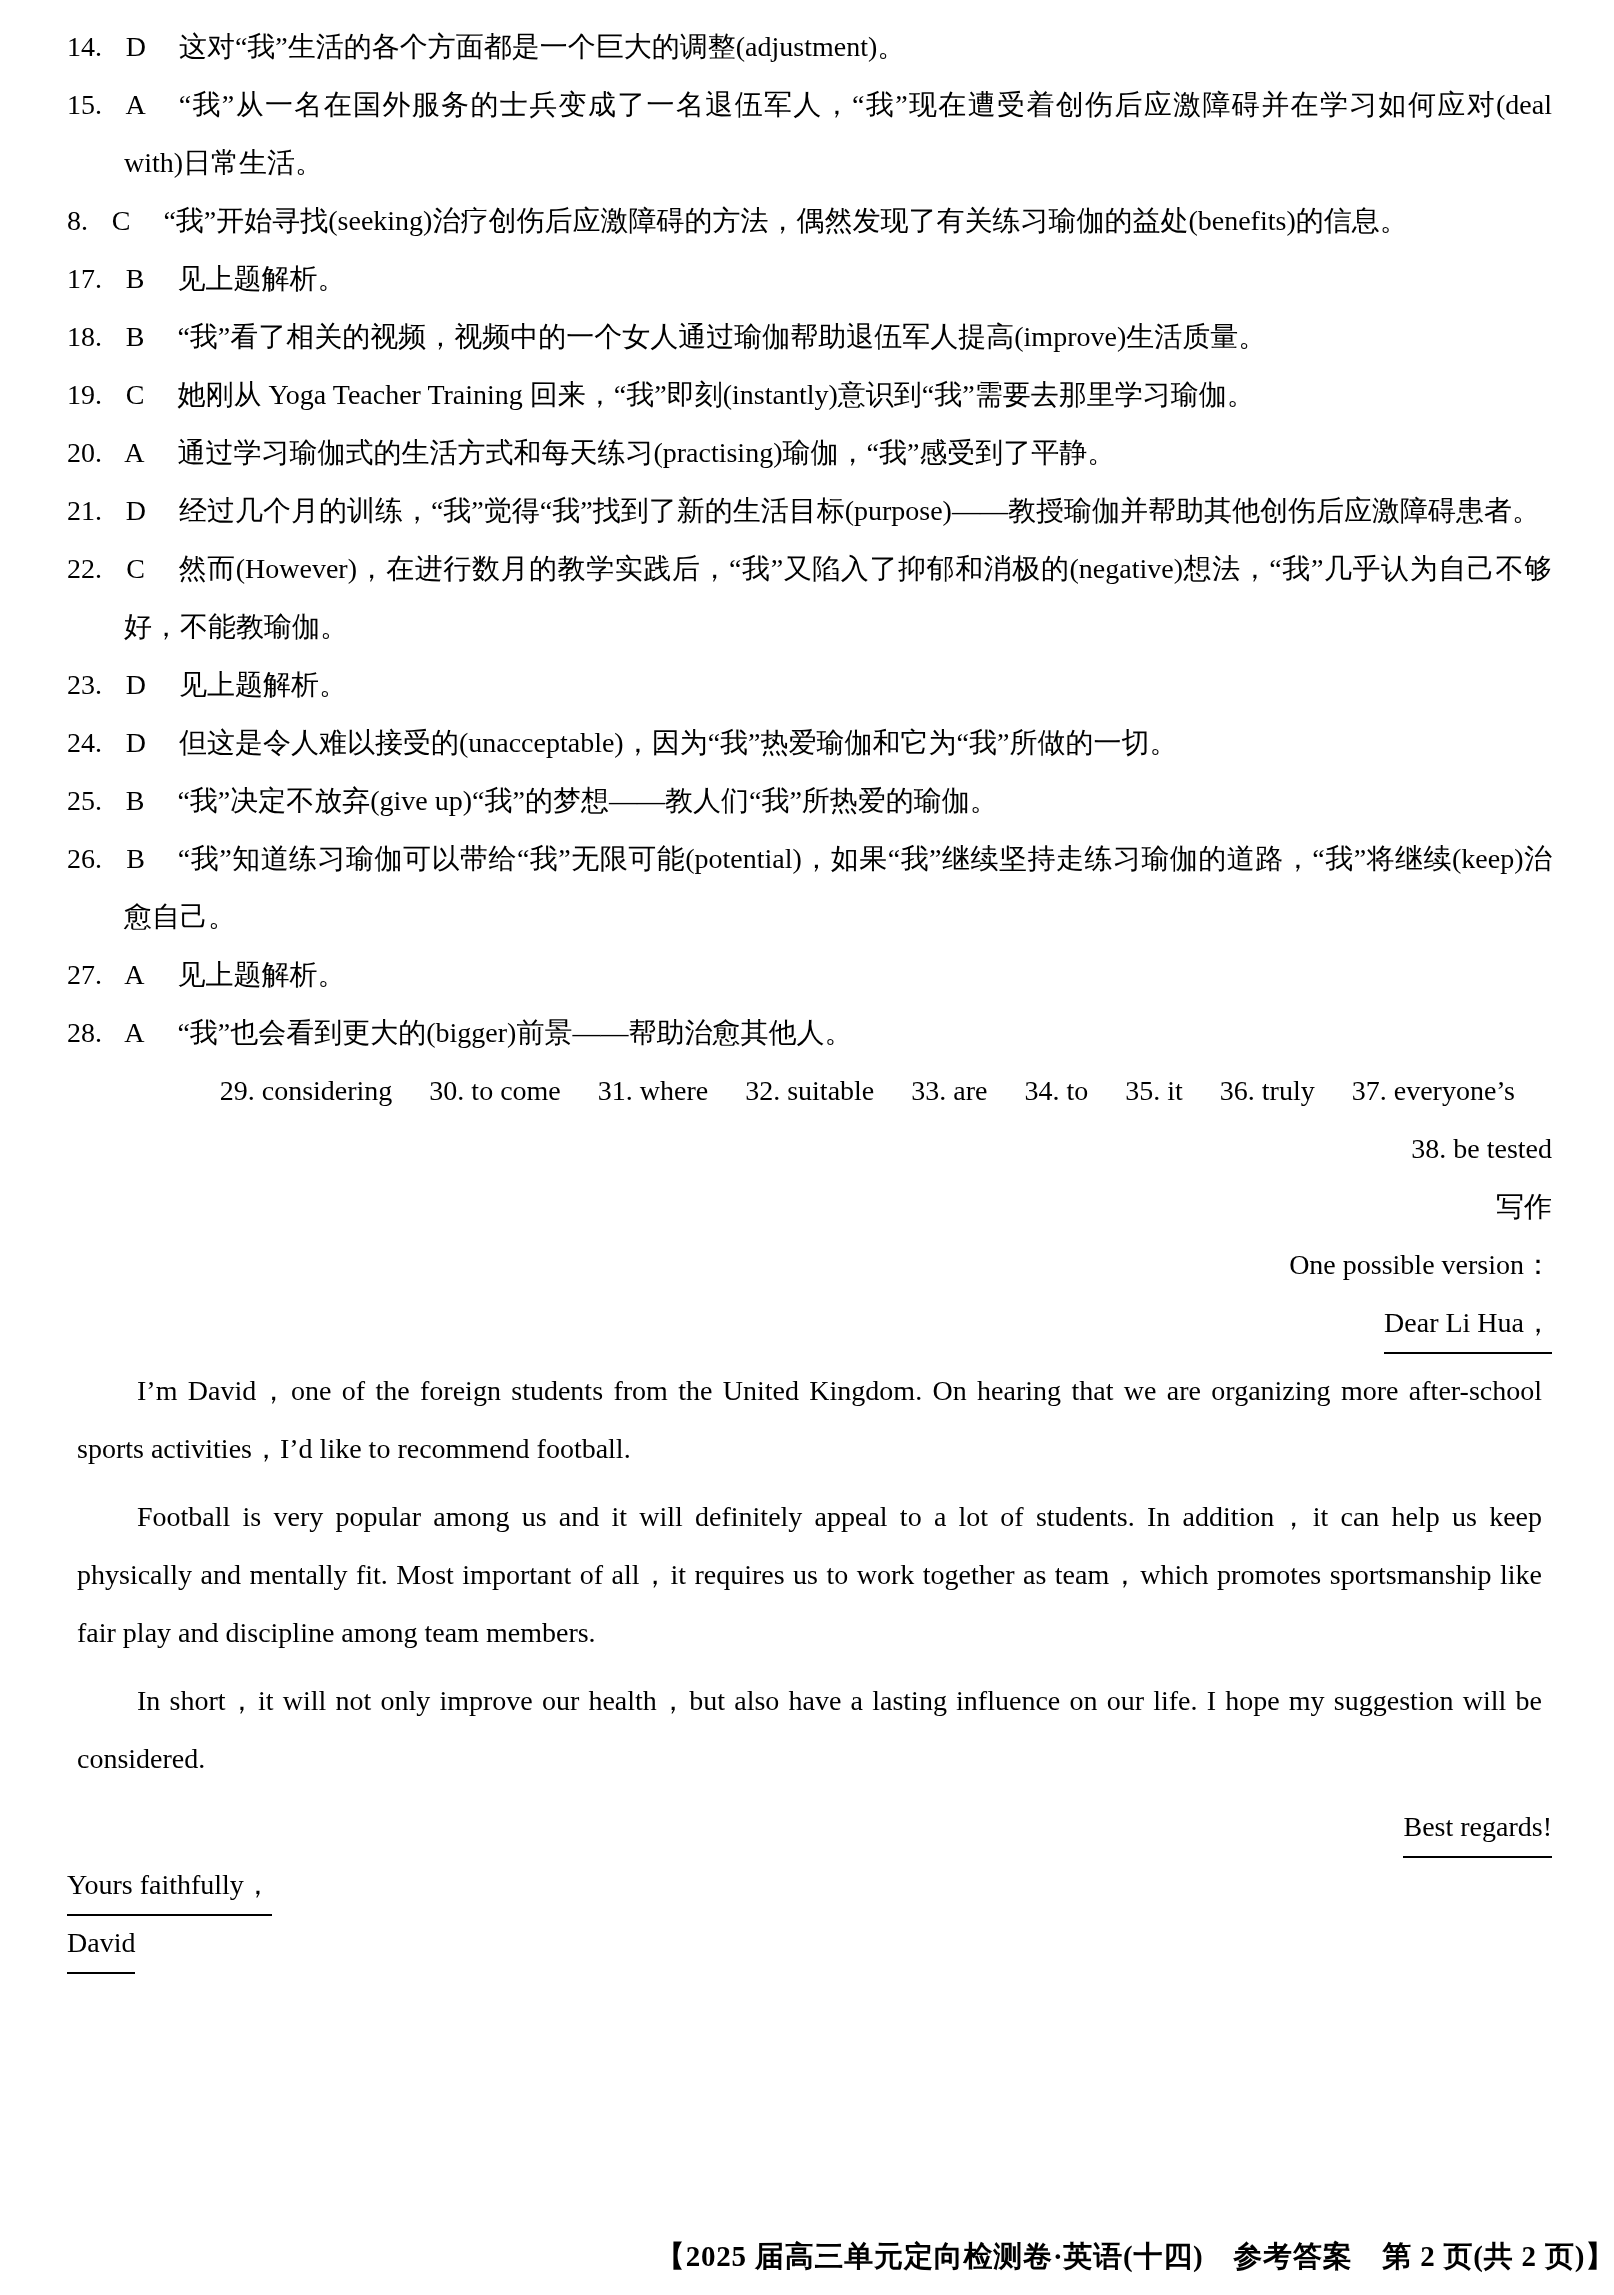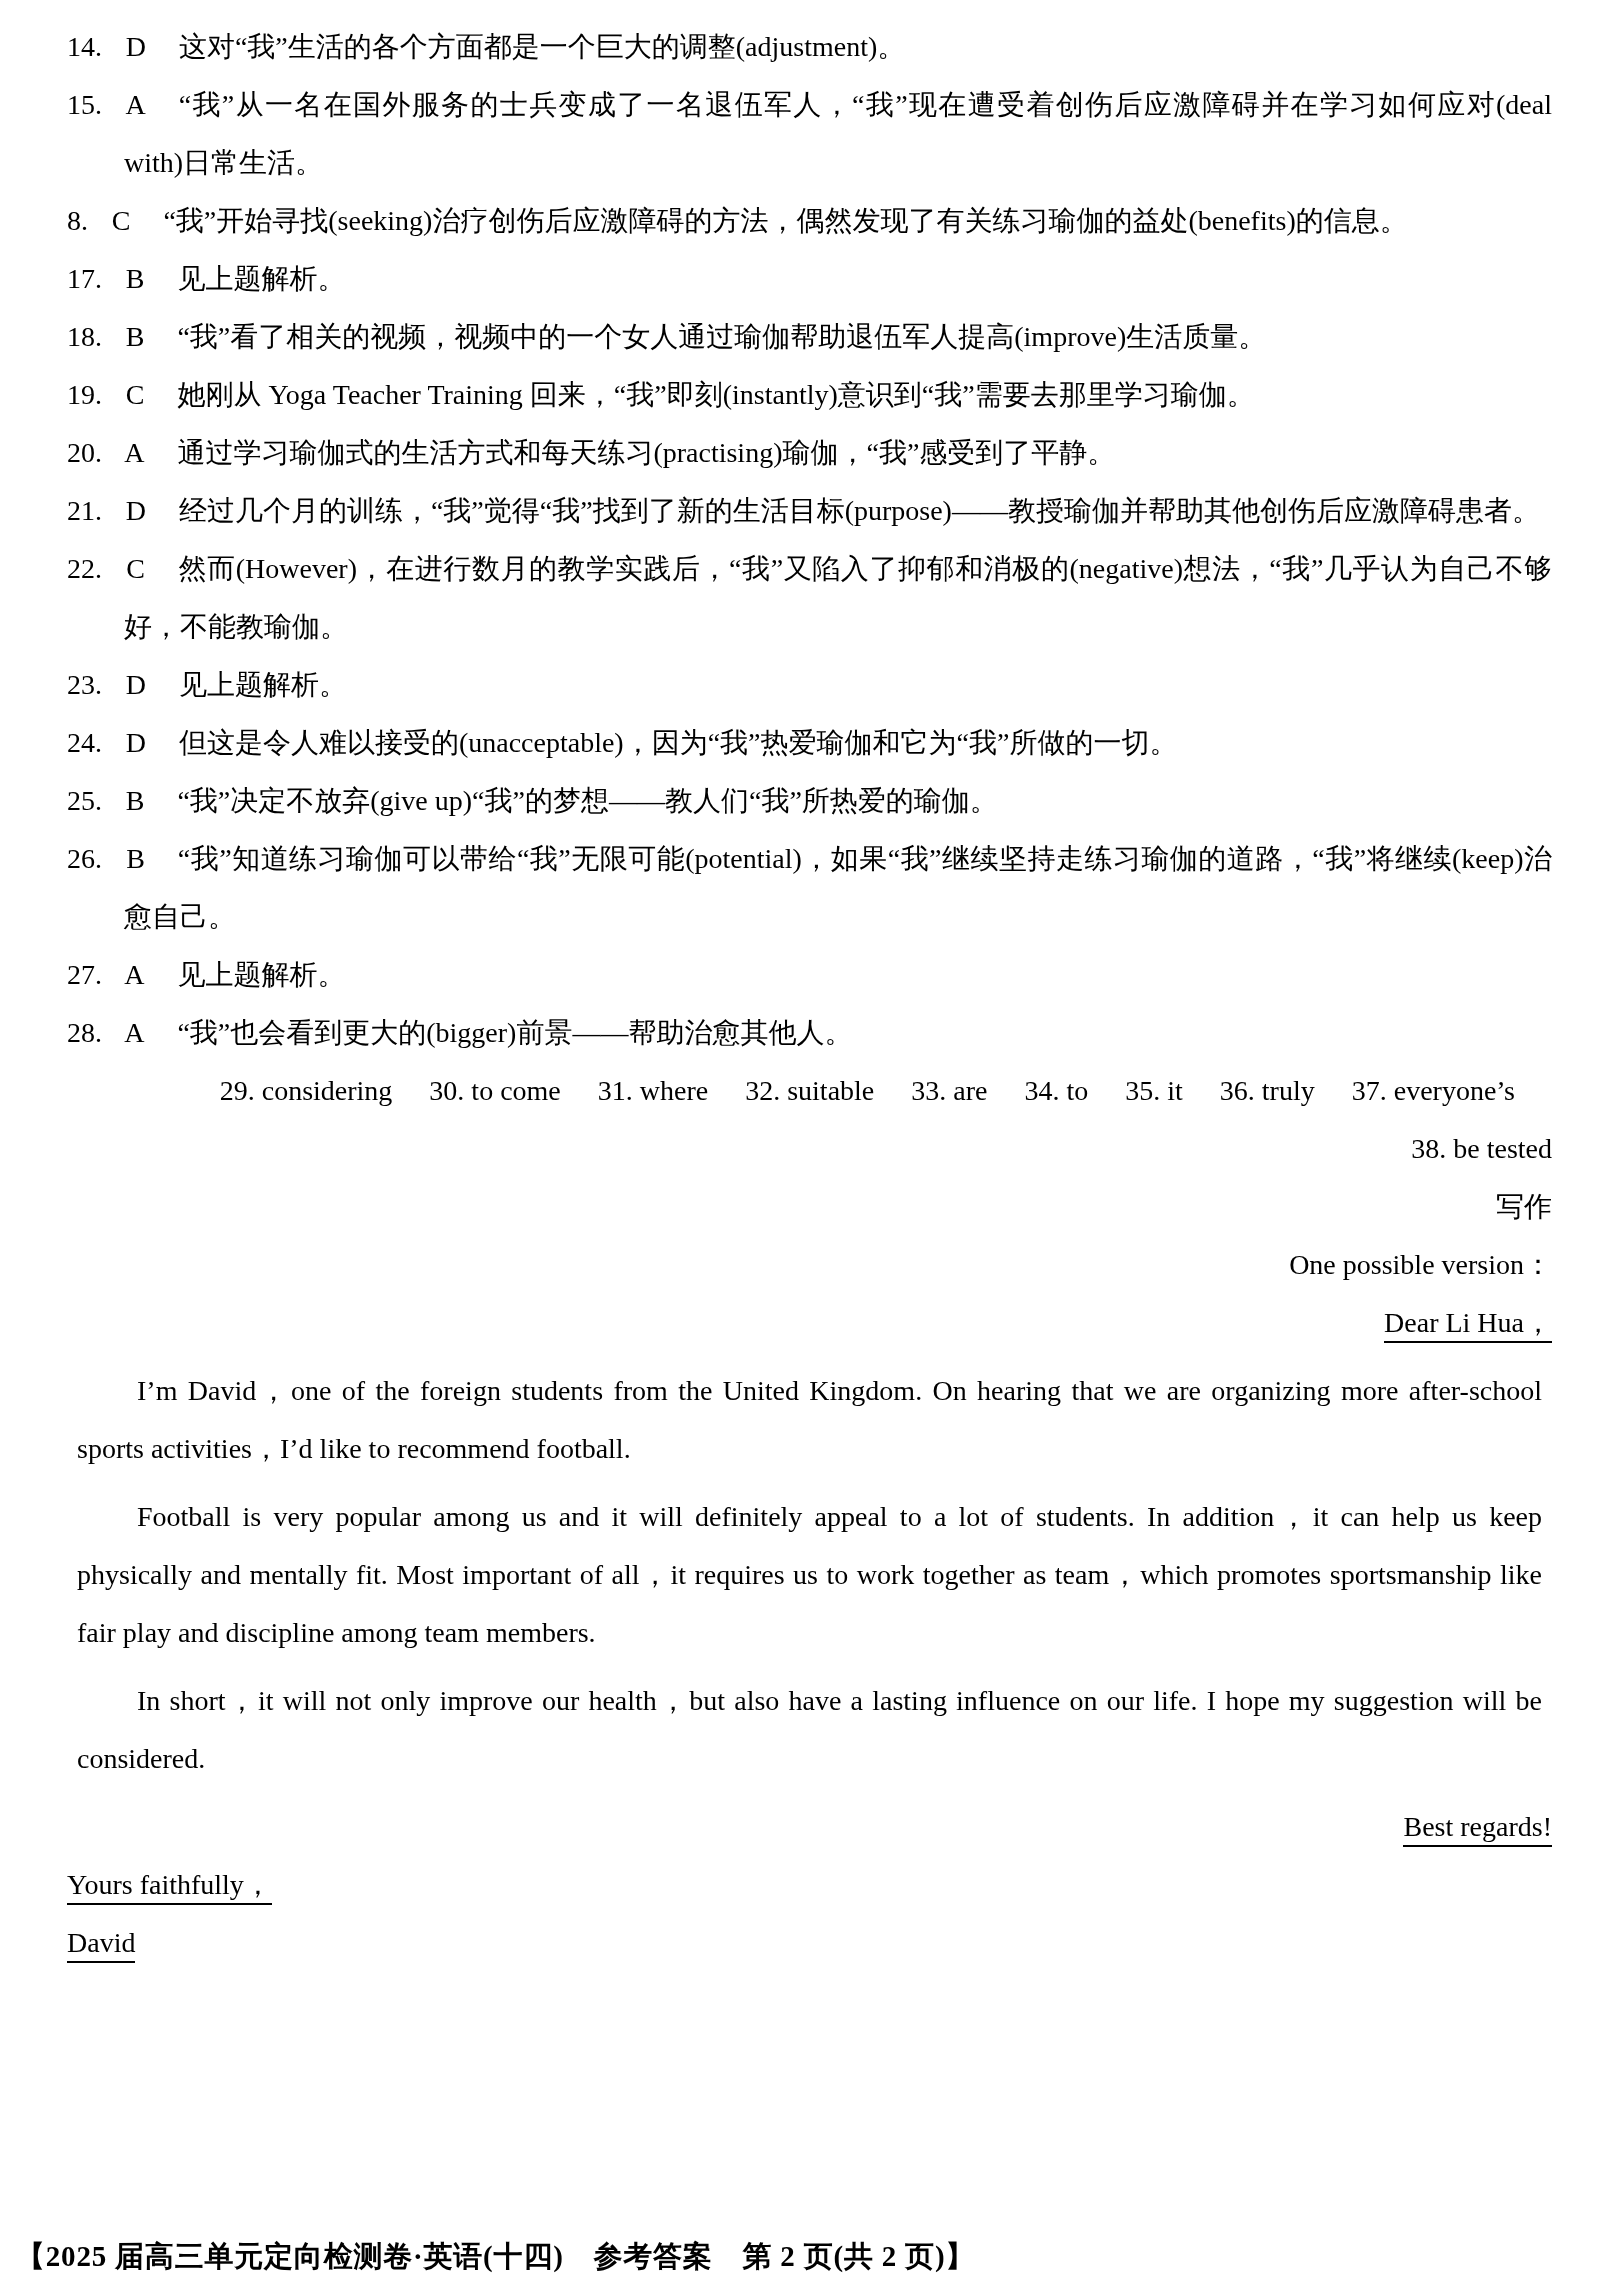--- a/index.html
+++ b/index.html
@@ -45,28 +45,28 @@
     line-height: 58px;
   }
   .indented {
     padding-left: 60px;
   }
   .right-align {
     text-align: left;
   }
   .ul {
     border-bottom: 2.5px solid #000;
-    padding-bottom: 3px;
+    padding-bottom: 14px;
   }
   .footer {
     position: absolute;
     left: 16px;
     right: 0;
     bottom: 20px;
-    text-align: left;
+    text-align: right;
     font-weight: bold;
     font-size: 29px;
     line-height: 37px;
     letter-spacing: 0.8px;
   }
 </style>
 </head>
 <body>
 
 <div class="doc">

